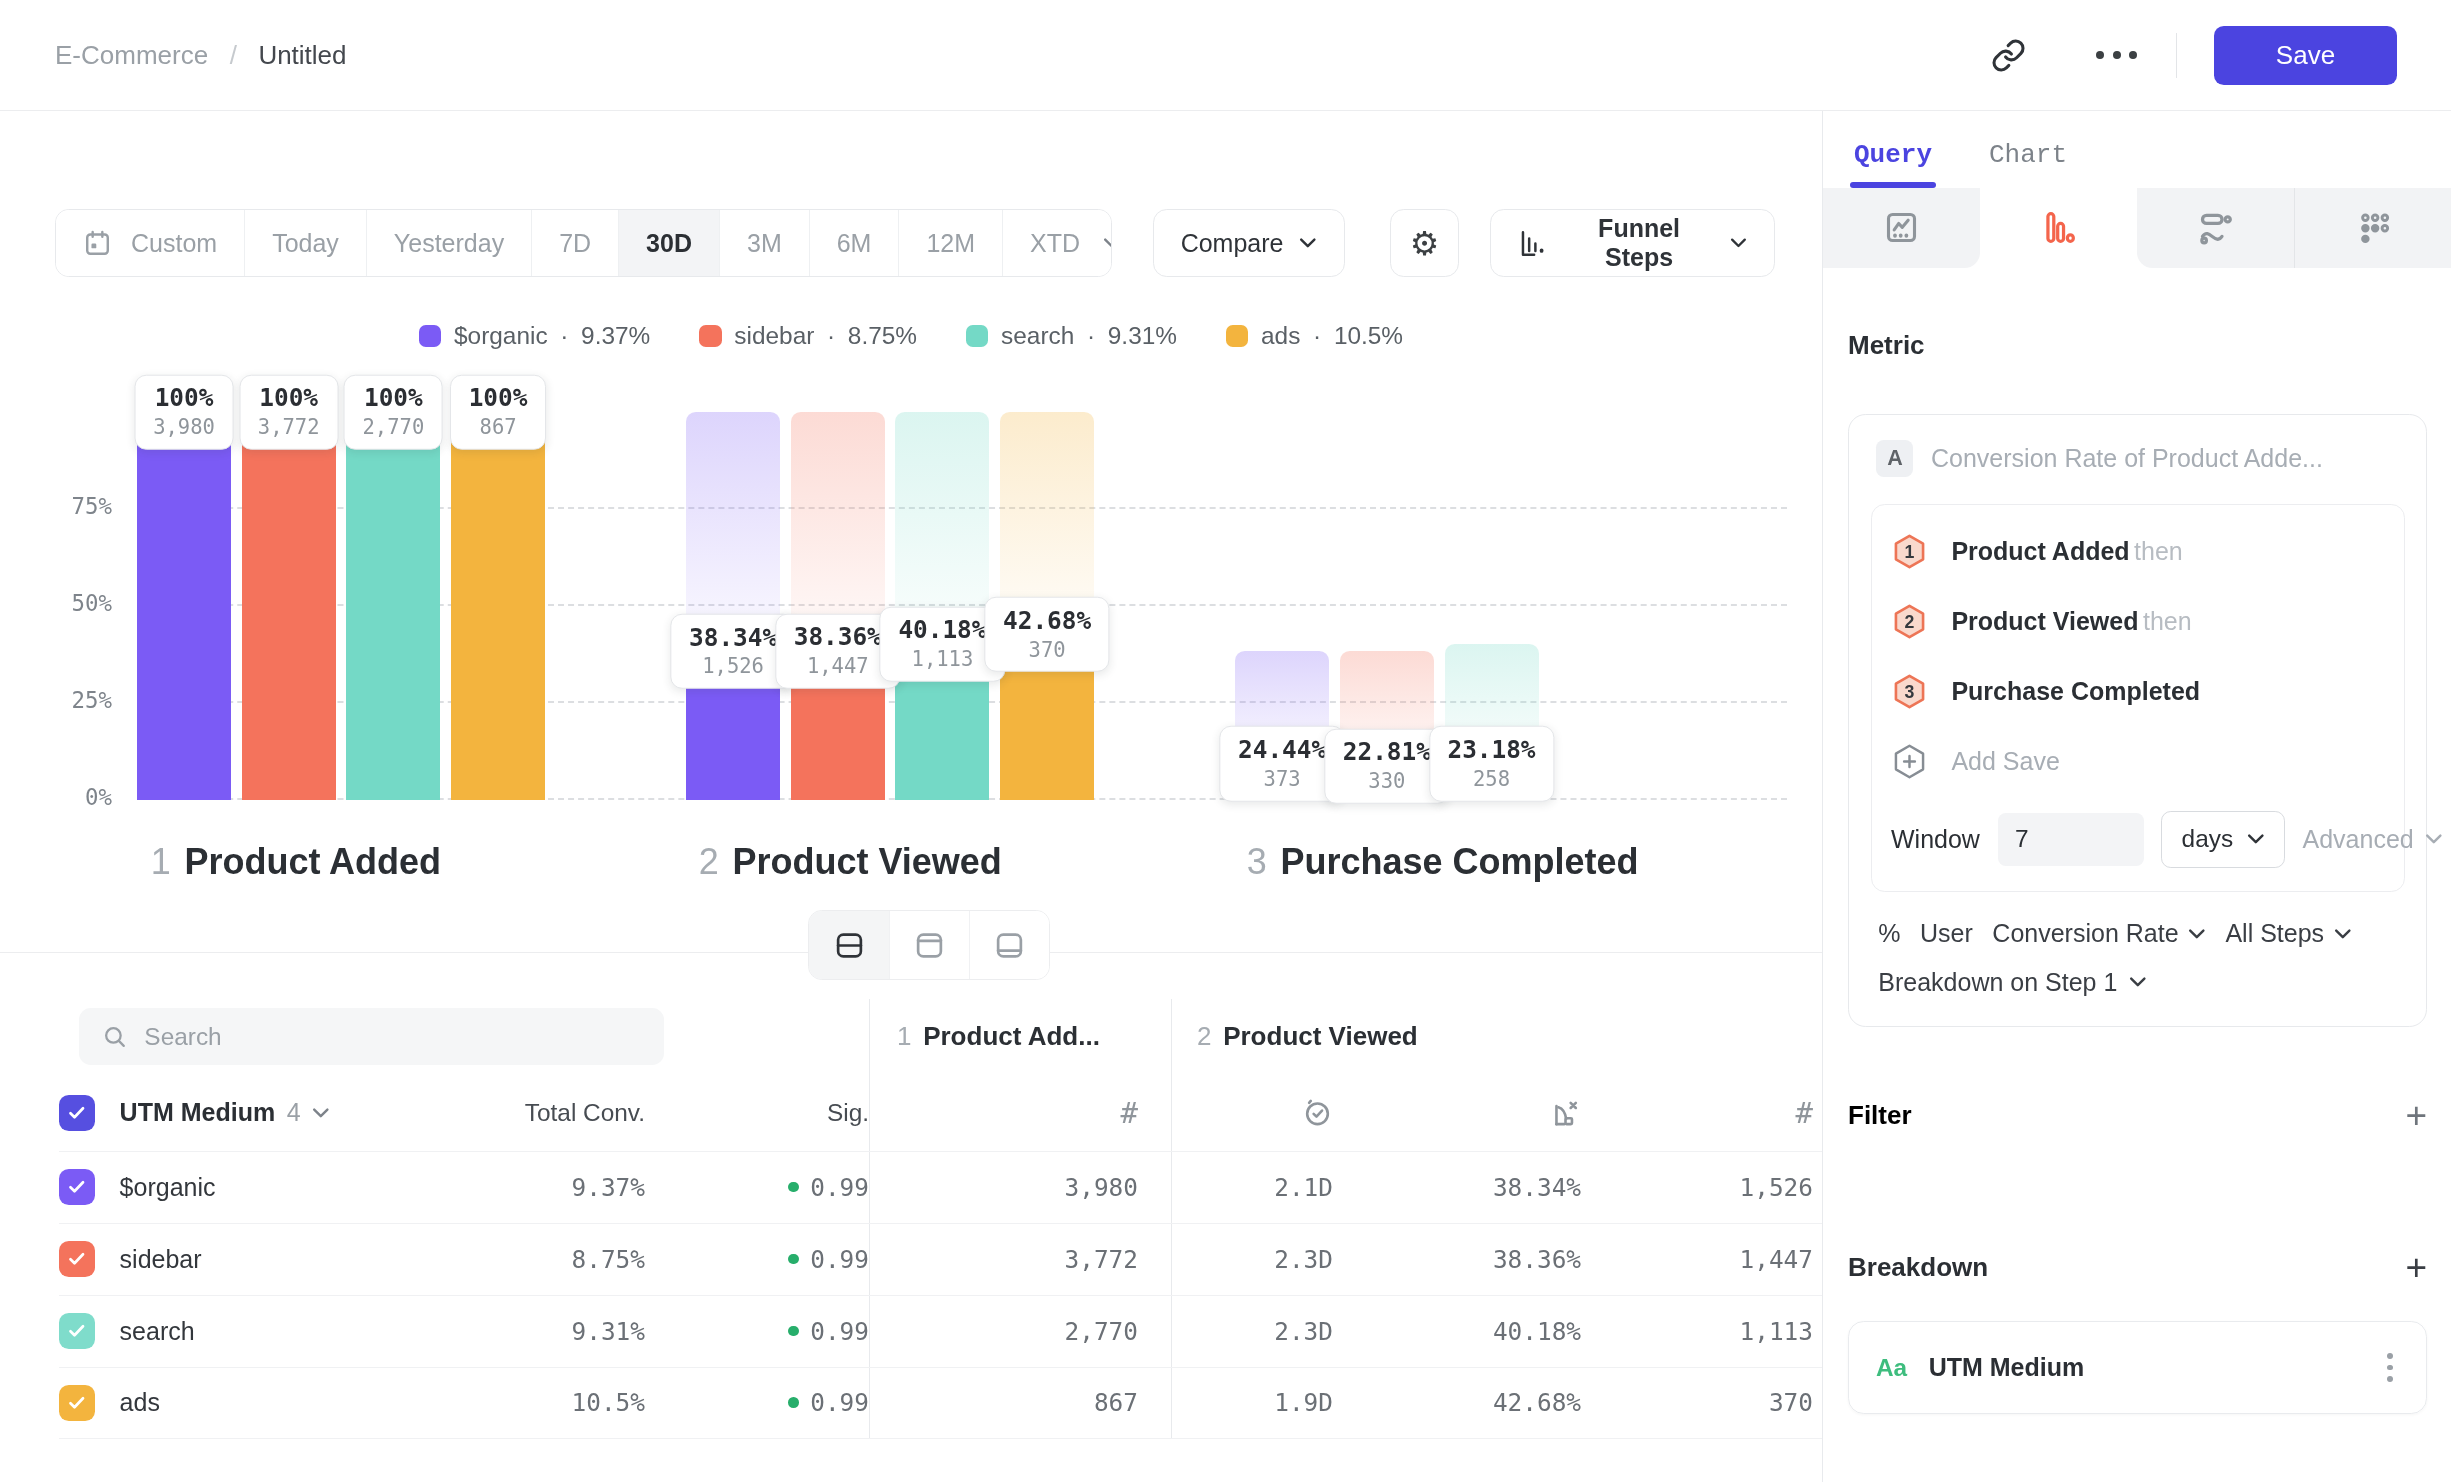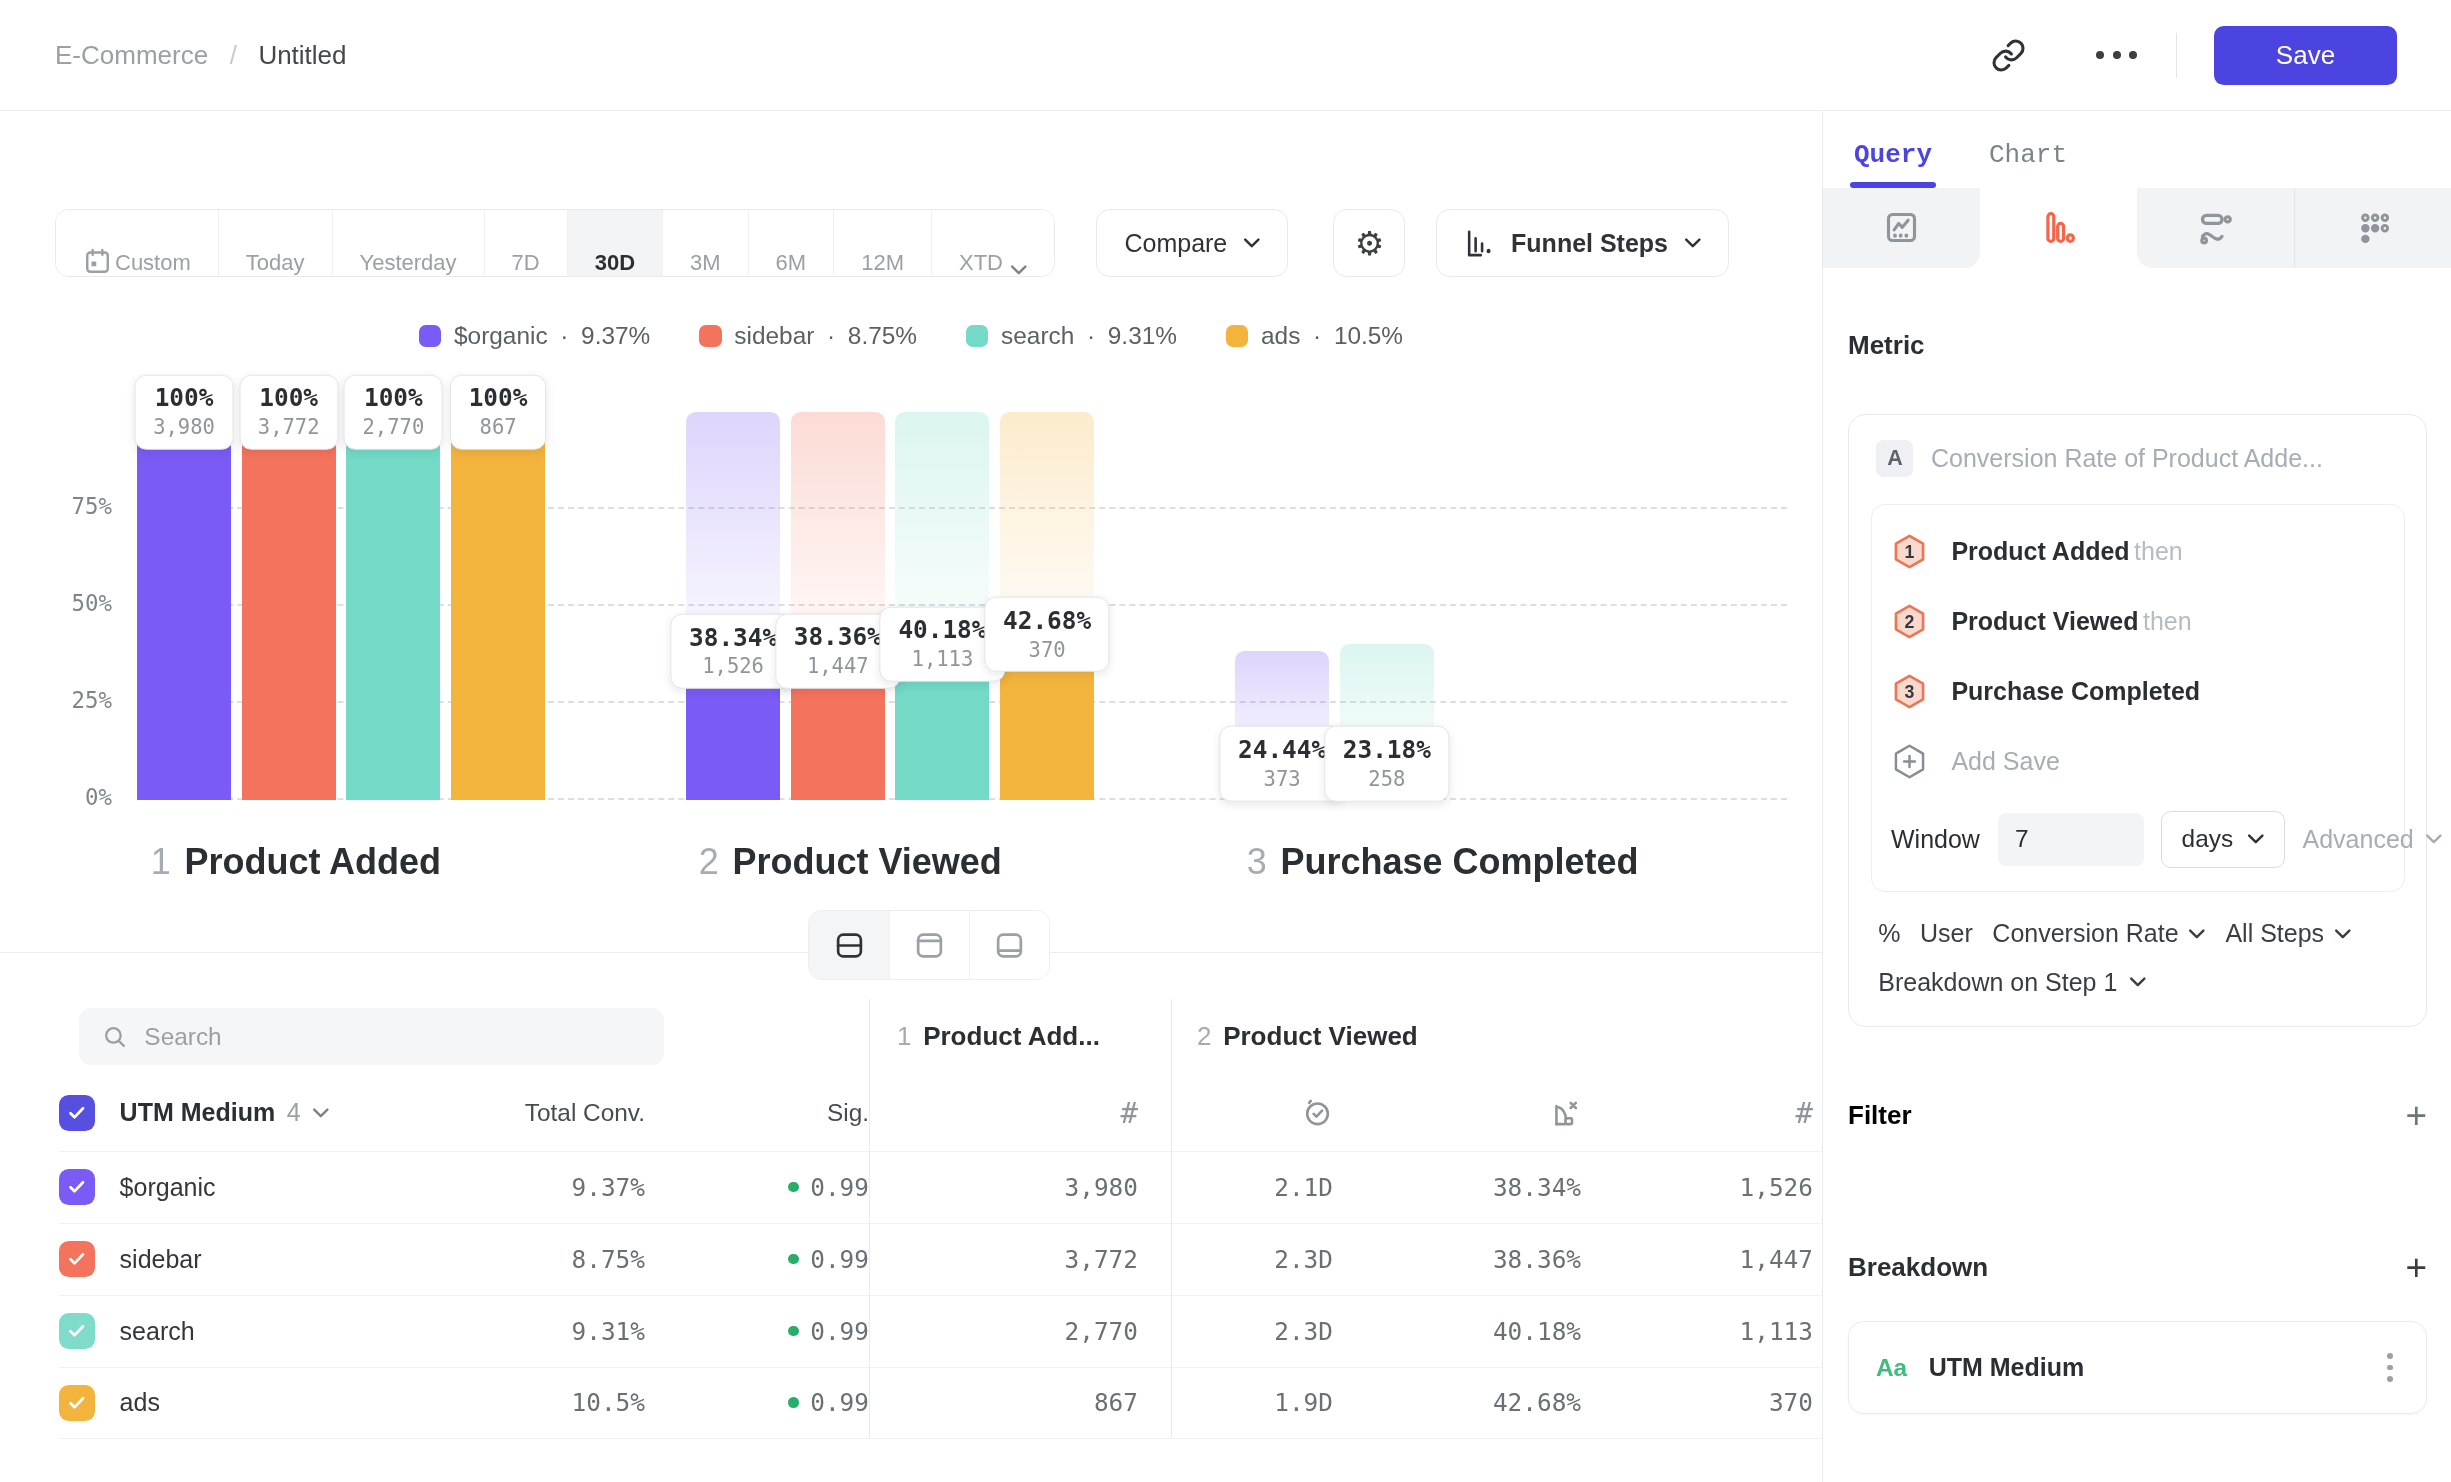--- a/index.html
+++ b/index.html
@@ -22,22 +22,22 @@
   .save-btn { width:183px; height:59px; background:#4B44E0; color:#fff; font-size:26px;
     border:none; border-radius:9.8px; cursor:pointer; font-family:inherit; }
 
   .main { display:flex; height:1371px; }
   .left { width:1822px; position:relative; }
   .right { width:630px; border-left:1px solid #E8EAED; }
 
   
   .toolbar { display:flex; align-items:center; margin:98px 47px 0 55px; }
   .seg { display:flex; border:1px solid #E7E9EC; border-radius:13.7px; overflow:hidden; height:68px; }
-  .seg button { display:flex; align-items:flex-end; gap:3px; padding:0 27px; background:#fff;
-    border:none; border-left:1px solid #EEF0F2; font-size:22px; color:#9AA0A6; cursor:pointer;
+  .seg button { display:flex; align-items:center; gap:19px; padding:0 27px; background:#fff;
+    border:none; border-left:1px solid #EEF0F2; font-size:25px; color:#9AA0A6; cursor:pointer;
     font-family:inherit; }
   .seg button:first-child { border-left:none; }
   .seg button.active { background:#F3F4F6; color:#2B2F34; font-weight:bold; }
   .seg .chev { margin-left:3.9px; }
   .tool-btn { display:flex; align-items:center; gap:15.6px; height:68px; padding:0 27px;
     border:1px solid #E7E9EC; border-radius:13.7px; background:#fff; font-size:25px; color:#2F3338;
     cursor:pointer; font-family:inherit; }
   .compare { margin-left:41px; }
   .gearbtn { width:72px; margin-left:45px; justify-content:center; padding:0; font-size:33px; color:#3C4043; }
   .charttype { margin-left:31px; font-weight:600; }
@@ -359,20 +359,28 @@
             <div class="bar-group">
               <div class="bar-slot">
                 <div class="bar-ghost" style="bottom: 9.37%; height: 28.97%; background: linear-gradient(rgba(123, 91, 245, 0.26), rgba(123, 91, 245, 0.03));"></div>
                 <div class="bar-solid" style="height: 9.37%; background: rgb(123, 91, 245);"></div>
                 <div class="chip" style="bottom: 9.37%;">
                   <div class="chip-pct">24.44%</div>
                   <div class="chip-count">373</div>
                 </div>
               </div>
               <div class="bar-slot">
+                <div class="bar-ghost" style="bottom: 8.75%; height: 29.61%; background: linear-gradient(rgba(244, 115, 92, 0.26), rgba(244, 115, 92, 0.03));"></div>
+                <div class="bar-solid" style="height: 8.75%; background: rgb(244, 115, 92);"></div>
+                <div class="chip" style="bottom: 8.75%;">
+                  <div class="chip-pct">22.81%</div>
+                  <div class="chip-count">330</div>
+                </div>
+              </div>
+              <div class="bar-slot">
                 <div class="bar-ghost" style="bottom: 9.31%; height: 30.87%; background: linear-gradient(rgba(116, 217, 198, 0.26), rgba(116, 217, 198, 0.03));"></div>
                 <div class="bar-solid" style="height: 9.31%; background: rgb(116, 217, 198);"></div>
                 <div class="chip" style="bottom: 9.31%;">
                   <div class="chip-pct">23.18%</div>
                   <div class="chip-count">258</div>
                 </div>
               </div>
             </div>
           </div>
         </div>

